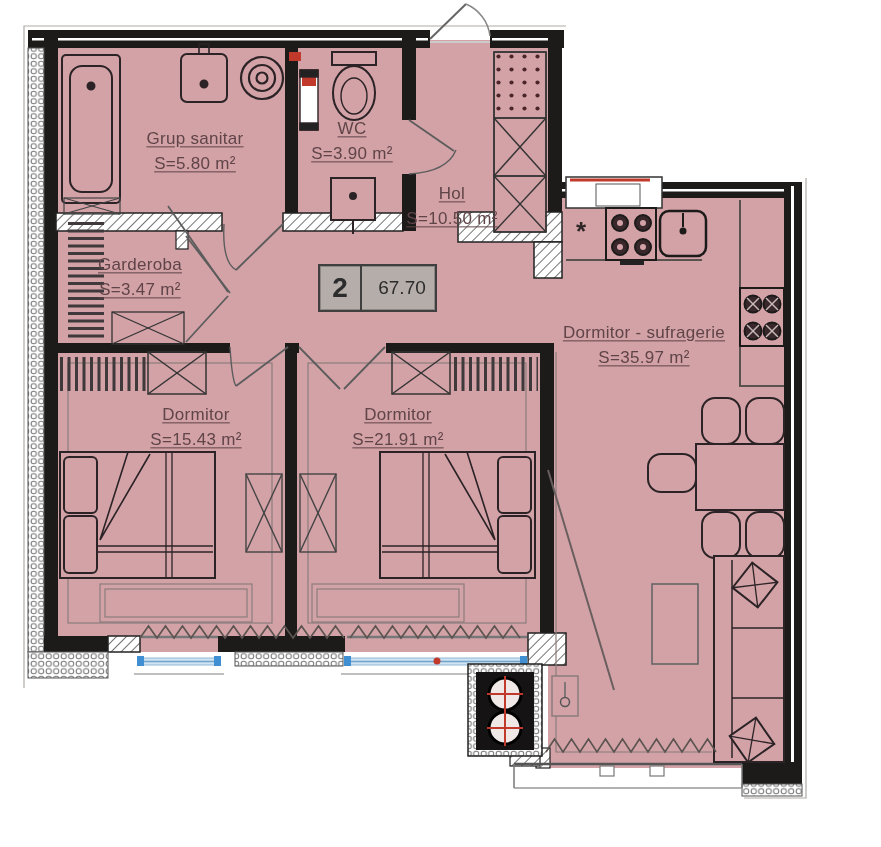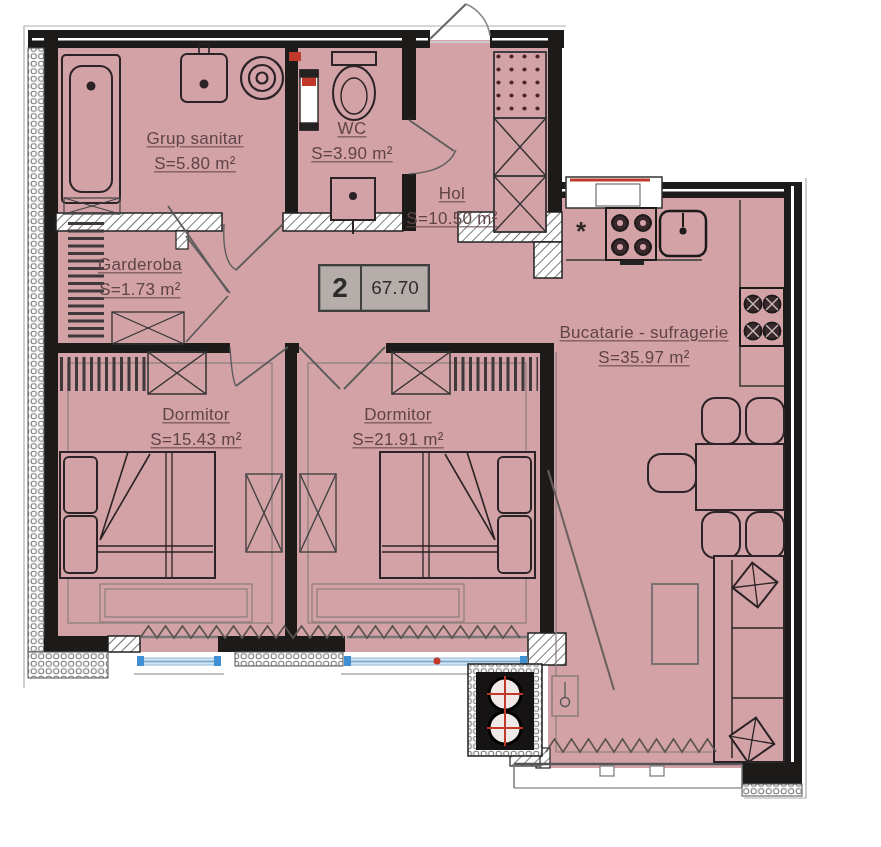--- a/index.html
+++ b/index.html
@@ -12,21 +12,21 @@
   .redl{stroke:var(--accent-red,#c0392b);}
   .room-label{position:absolute;transform:translate(-50%,-50%);width:170px;text-align:center;
       color:var(--label-text,#5f4448);font-size:17px;font-weight:400;letter-spacing:.3px;line-height:1.45;}
   .room-label span{display:inline-block;text-decoration:underline;text-underline-offset:2px;}
   .room-label .rn{display:block;}
   .unit-box{position:absolute;left:318px;top:264px;display:flex;align-items:stretch;
       background:var(--unit-box-bg,#b5adaa);border:2px solid #3f3f3f;height:44px;
       box-shadow:0 0 0 1px #8d8784 inset;}
   .unit-cell{display:flex;align-items:center;justify-content:center;color:#2c2c2c;}
   .unit-count{width:40px;font-size:28px;font-weight:600;border-right:2px solid #3f3f3f;}
-  .unit-area{width:66px;font-size:19px;font-weight:500;}
+  .unit-area{width:66px;font-size:19px;font-weight:500;padding-left:7px;}
   .kitchen-note{position:absolute;left:576px;top:216px;font-size:26px;font-weight:700;color:#2f2628;}
 </style>
 </head>
 <body>
 
 <div id="plan">
 <svg width="881" height="847" viewBox="0 0 881 847">
   <defs>
     <pattern id="hatch" width="7" height="7" patternUnits="userSpaceOnUse" patternTransform="rotate(45)">
       <rect width="7" height="7" fill="#ffffff"></rect>
@@ -378,32 +378,32 @@
 <div class="room-label" style="left:352px;top:142px">
   <span class="rn">WC</span>
   <span class="ra">S=3.90 m²</span>
 </div>
 <div class="room-label" style="left:452px;top:207px">
   <span class="rn">Hol</span>
   <span class="ra">S=10.50 m²</span>
 </div>
 <div class="room-label" style="left:140px;top:278px">
   <span class="rn">Garderoba</span>
-  <span class="ra">S=1.73 m²</span>
+  <span class="ra">S=3.47 m²</span>
 </div>
 <div class="room-label" style="left:196px;top:428px">
   <span class="rn">Dormitor</span>
   <span class="ra">S=15.43 m²</span>
 </div>
 <div class="room-label" style="left:398px;top:428px">
   <span class="rn">Dormitor</span>
   <span class="ra">S=21.91 m²</span>
 </div>
 <div class="room-label" style="left:644px;top:346px">
-  <span class="rn">Bucatarie - sufragerie</span>
+  <span class="rn">Dormitor - sufragerie</span>
   <span class="ra">S=35.97 m²</span>
 </div>
 
 <div class="unit-box">
   <div class="unit-cell unit-count">2</div>
   <div class="unit-cell unit-area">67.70</div>
 </div>
 
 <div class="kitchen-note">*</div>
 </div>

